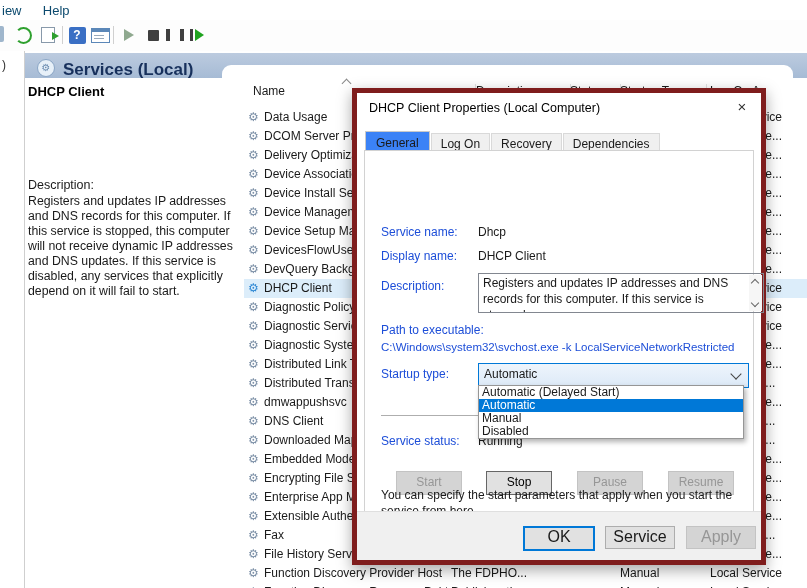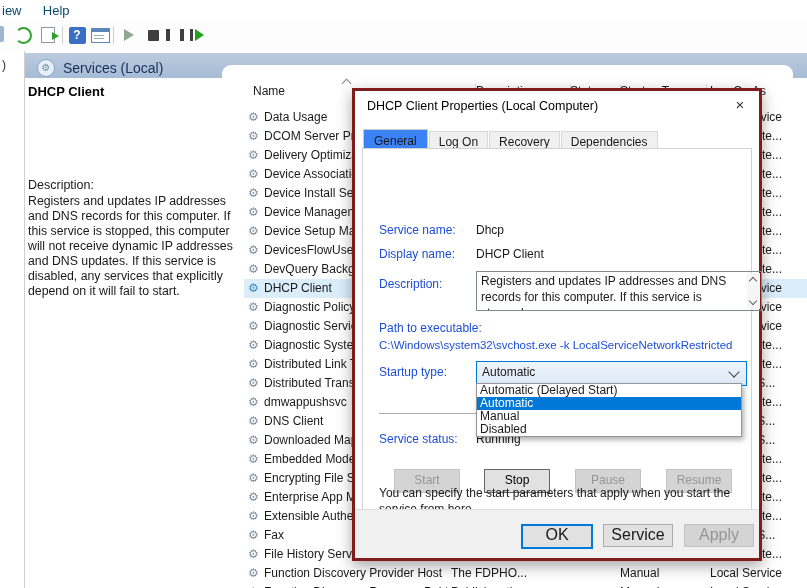--- a/index.html
+++ b/index.html
@@ -31,21 +31,21 @@
   .restart .tri{width:0;height:0;border-left:9px solid #1fa31f;border-top:6px solid transparent;border-bottom:6px solid transparent;}
   
   .tree{left:0;top:51px;width:24px;bottom:0;background:#fff;border-right:1px solid #cfcfcf;}
   .treetxt{padding:7px 0 0 2px;font-size:12px;color:#333;}
   
   .main{left:25px;top:51px;right:0;bottom:0;background:#fff;overflow:hidden;}
   .band{position:absolute;left:0;top:2px;right:0;height:25px;background:linear-gradient(#bccbdf,#a6bbd5);}
   .bandtab{position:absolute;left:197px;top:12px;right:14px;height:16px;background:#fff;border-radius:9px 9px 0 0;}
   .bandicon{position:absolute;left:12px;top:6px;width:16px;height:16px;border-radius:50%;
      background:#e7f0f8;border:1px solid #89a5c5;color:#6c8db1;font-size:10px;line-height:15px;text-align:center;}
-  .bandlabel{position:absolute;left:38px;top:7px;font-size:14px;font-weight:400;color:#17305c;}
+  .bandlabel{position:absolute;left:38px;top:7px;font-size:17px;font-weight:700;color:#17305c;}
   
   .lp-title{position:absolute;left:3px;top:33px;font-size:13px;font-weight:bold;color:#000;}
   .lp-links{position:absolute;left:3px;top:64px;line-height:15px;font-size:12.5px;}
   .link{color:#0563c1;text-decoration:underline;}
   .lp-desc-label{position:absolute;left:3px;top:127px;font-size:12.5px;}
   .lp-desc{position:absolute;left:3px;top:143px;width:214px;font-size:12.3px;line-height:15px;}
   
   .lheader{position:absolute;left:219px;top:29px;right:0;height:24px;font-size:12px;color:#1a1a1a;}
   .hcell{position:absolute;top:4px;height:16px;border-right:1px solid #e2e2e2;padding-right:4px;}
   .sortup{position:absolute;left:99px;top:0;width:6px;height:6px;border-left:1px solid #888;border-top:1px solid #888;transform:rotate(45deg);}
@@ -54,21 +54,21 @@
   .srow.sel{background:#dcedfa;}
   .srow span{position:absolute;top:2px;white-space:nowrap;overflow:hidden;}
   .gear{left:4px;top:1px;font-family:"DejaVu Sans",sans-serif;font-size:12px;color:#7b8fa6;width:14px;}
   .gsel{color:#2f88d4;}
   .c-name{left:20px;width:183px;}
   .c-desc{left:207px;width:140px;}
   .c-status{left:301px;width:70px;}
   .c-startup{left:376px;width:85px;}
   .c-logon{left:466px;width:95px;}
   
-  .dialog{left:352px;top:88px;width:404px;height:467px;background:#fff;border:3px solid #7f1d1d;
+  .dialog{left:352px;top:88px;width:404px;height:467px;background:#fff;border:5px solid #7f1d1d;
      box-shadow:0 5px 14px rgba(0,0,0,.35);z-index:10;}
   .dtitle{position:absolute;left:12px;top:8px;font-size:12.5px;color:#000;}
   .dclose{position:absolute;right:4px;top:2px;width:30px;height:24px;text-align:center;font-size:15px;color:#333;line-height:24px;}
   .tabstrip{position:absolute;left:8px;top:37px;height:21px;}
   .tab{display:inline-block;padding:3px 9px;border:1px solid #d9d9d9;border-bottom:none;background:#f0f0f0;
      font-size:12px;margin-right:1px;vertical-align:bottom;}
   .tab.active{background:#3b82f6;padding:4px 10px 5px;position:relative;top:1px;border-color:#c9c9c9;}
   .page{position:absolute;left:7px;top:57px;right:7px;height:401px;border:1px solid #d2d2d2;background:#fff;}
   .flabel{position:absolute;left:16px;font-size:12px;color:#1d4ed8;}
   .fvalue{position:absolute;left:113px;font-size:12px;color:#1a1a1a;white-space:nowrap;}

